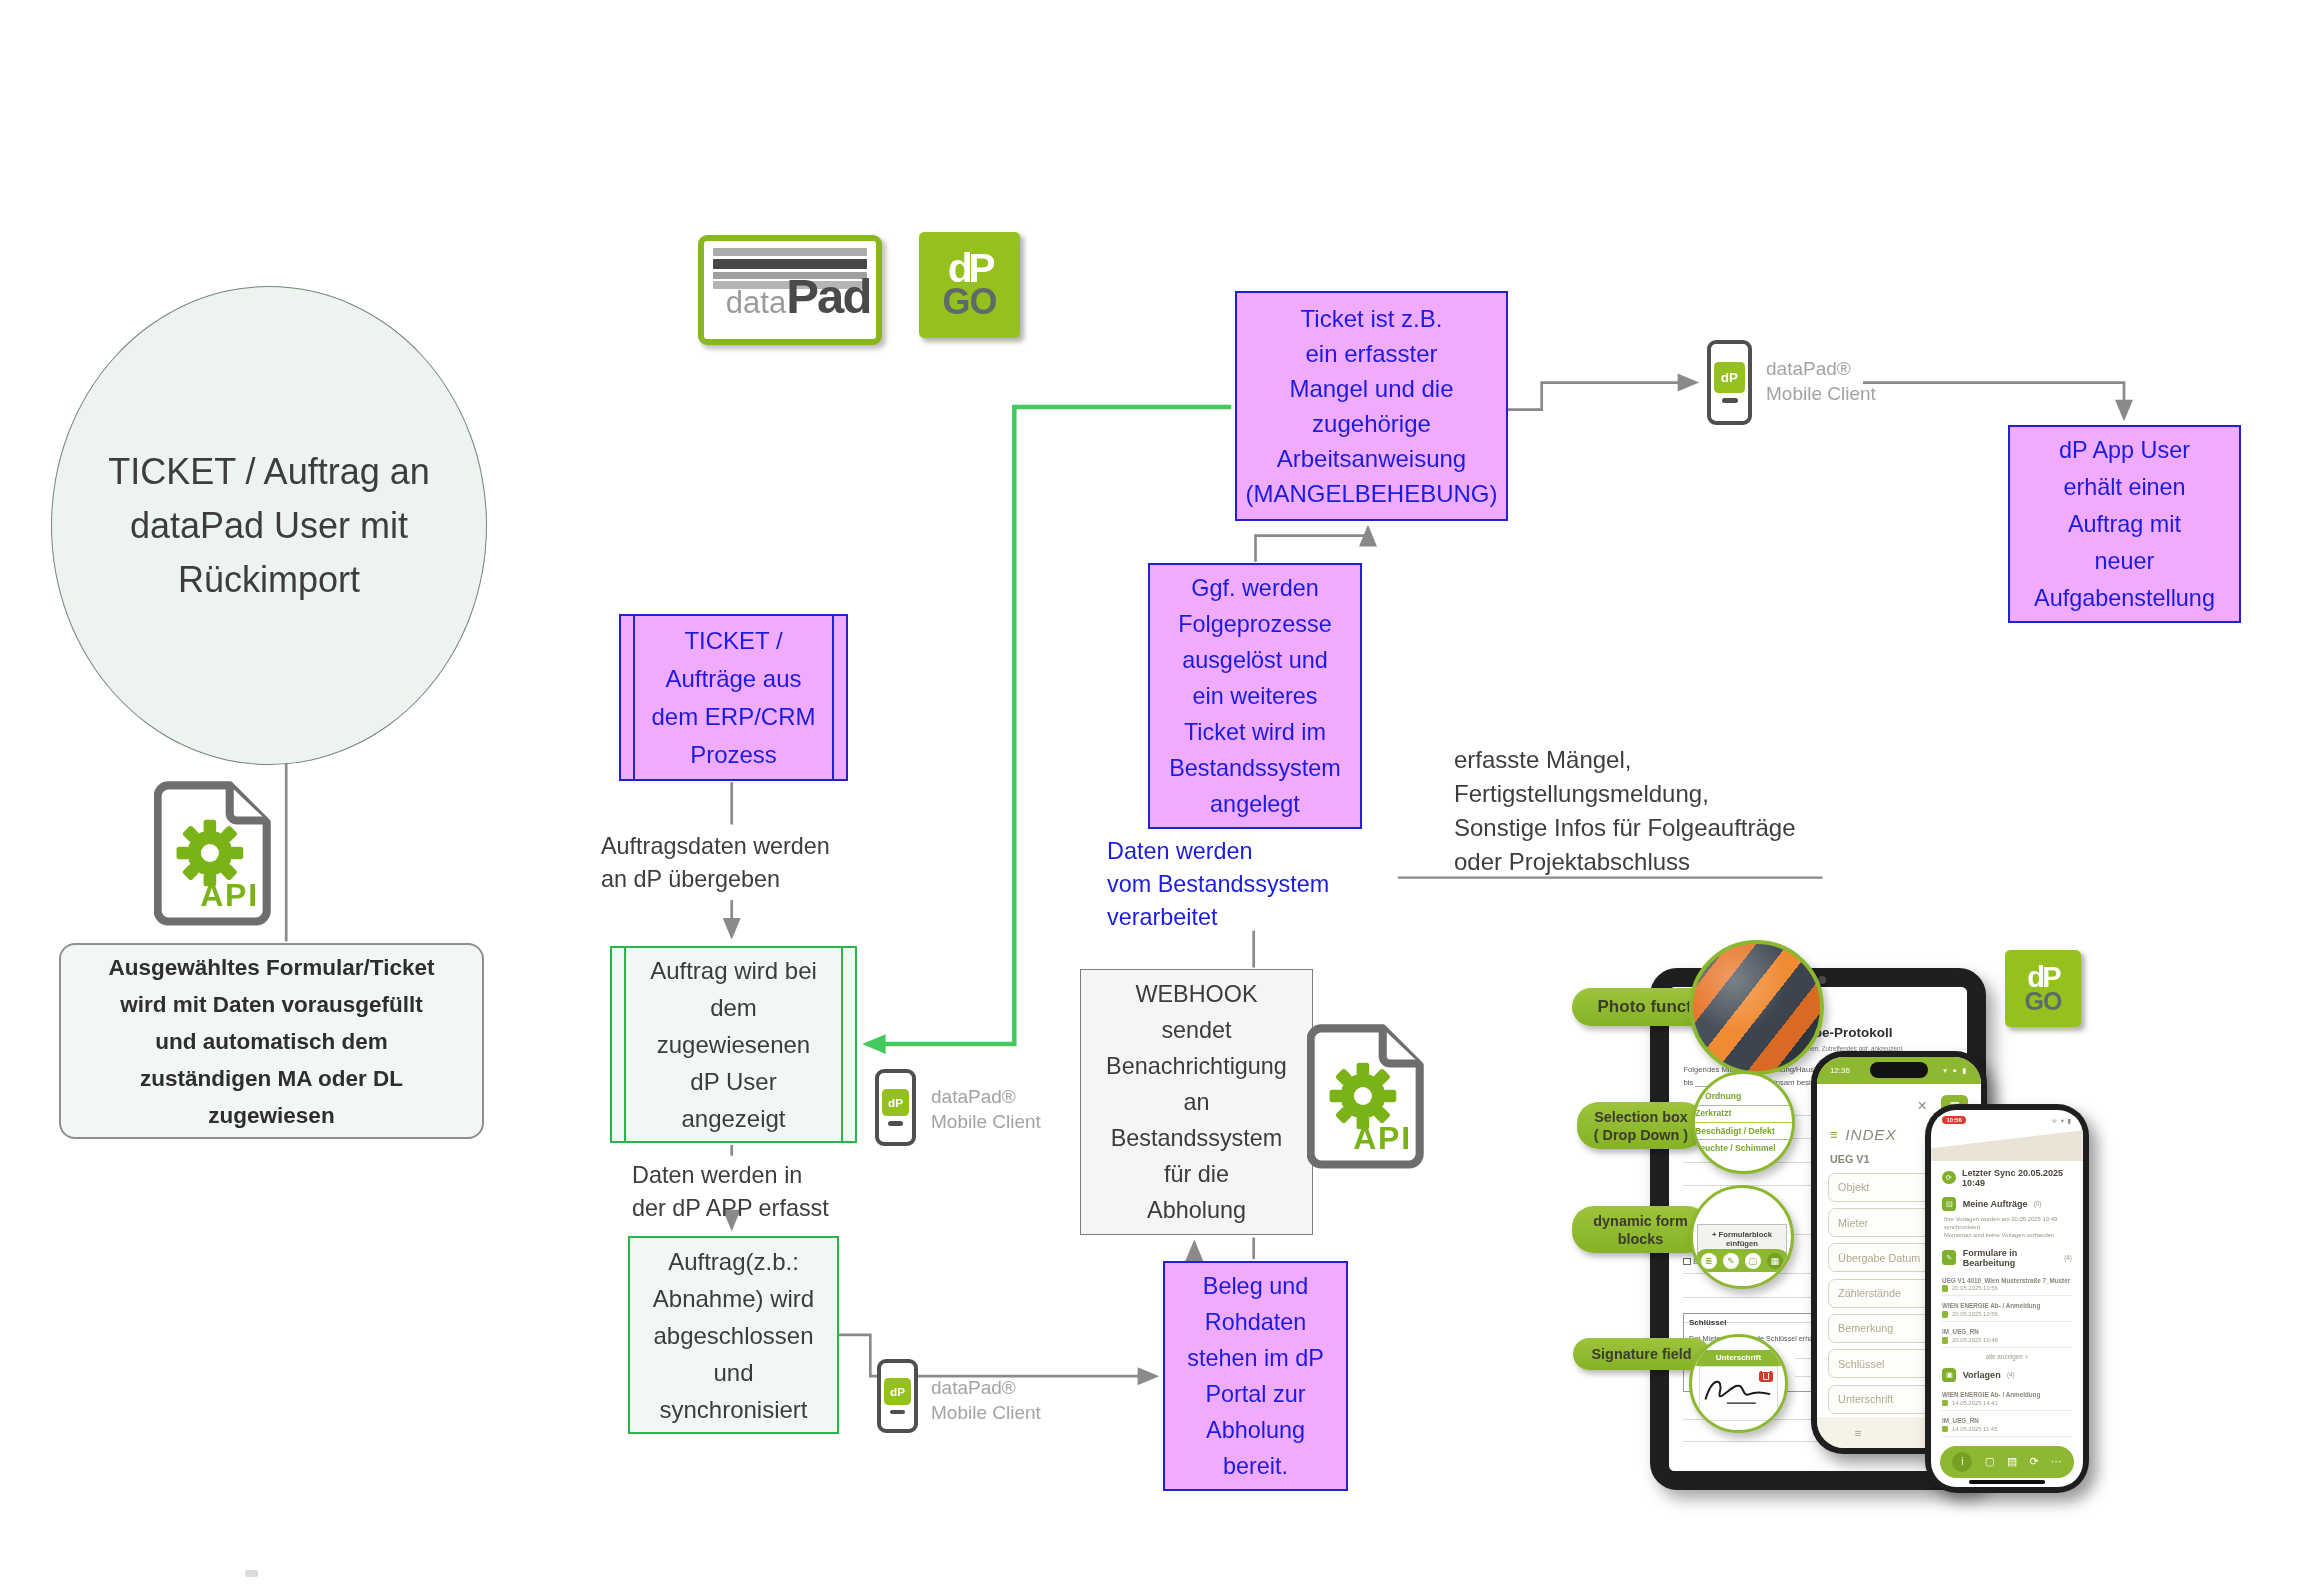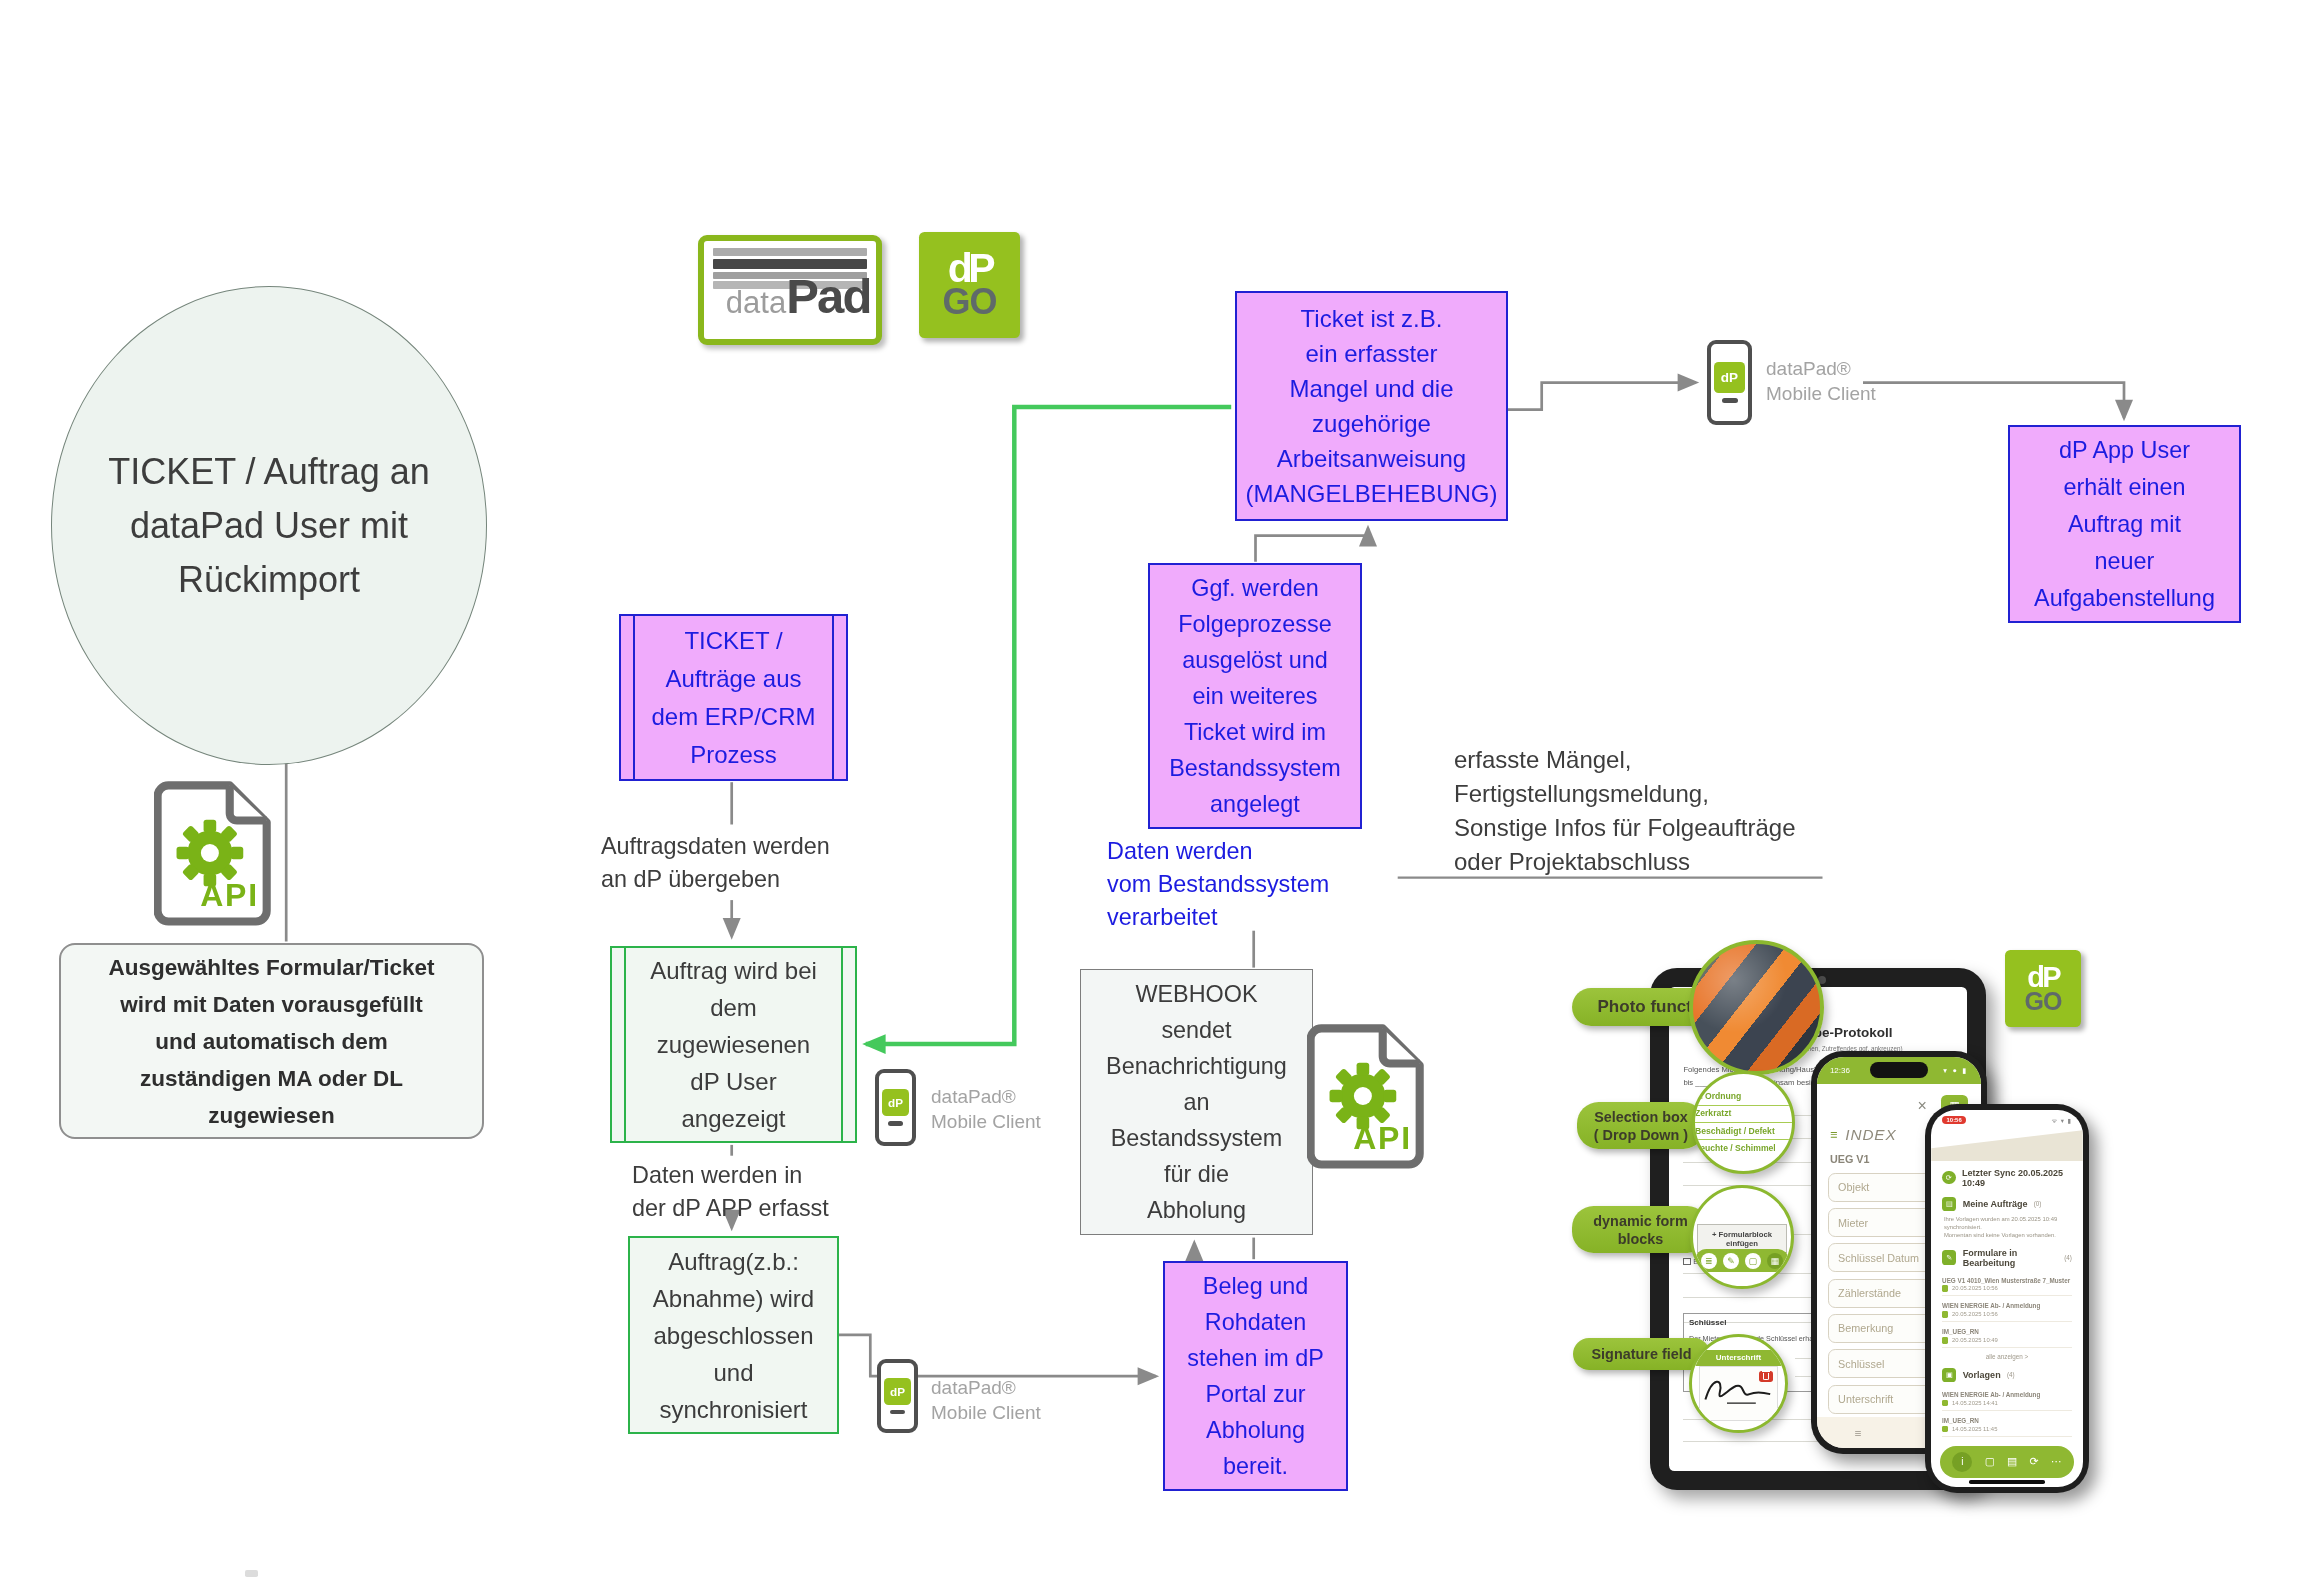--- a/index.html
+++ b/index.html
@@ -496,21 +496,21 @@
       <span class="p-close">×</span>
       <span class="p-grid-btn">▦</span>
     </div>
     <div class="p-index">
       <span class="burger">≡</span>
       <span>INDEX</span>
     </div>
     <div class="p-form-name">UEG V1</div>
     <div class="p-field">Objekt</div>
     <div class="p-field">Mieter</div>
-    <div class="p-field">Schlüssel Datum</div>
+    <div class="p-field">Übergabe Datum</div>
     <div class="p-field">Zählerstände</div>
     <div class="p-field">Bemerkung</div>
     <div class="p-field">Schlüssel</div>
     <div class="p-field">Unterschrift</div>
     <div class="p-navbar">
       <span>≡</span>
       <span>○</span>
     </div>
   </div>
 </div>

